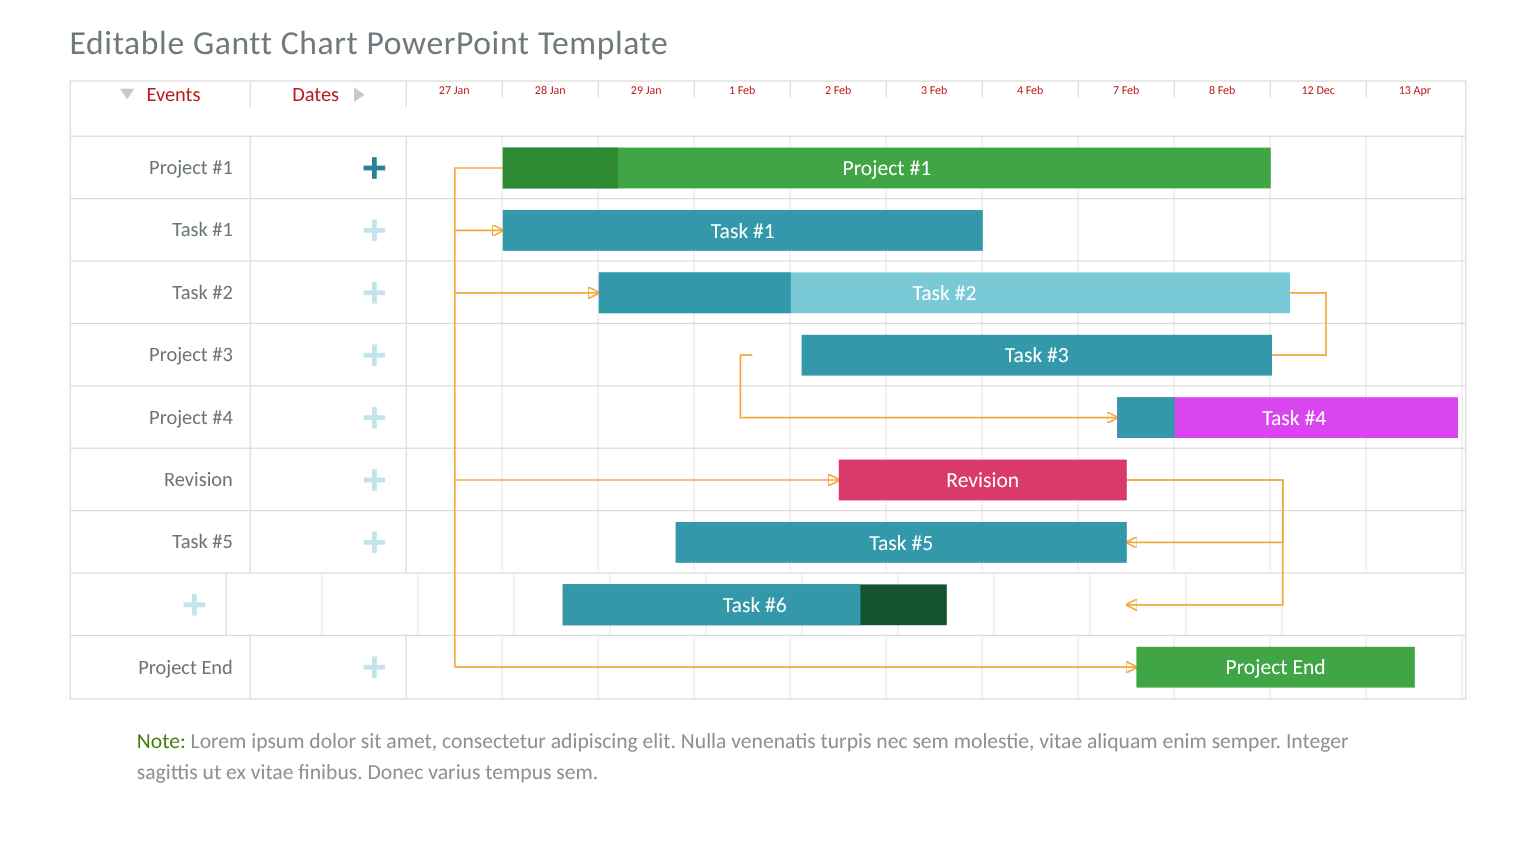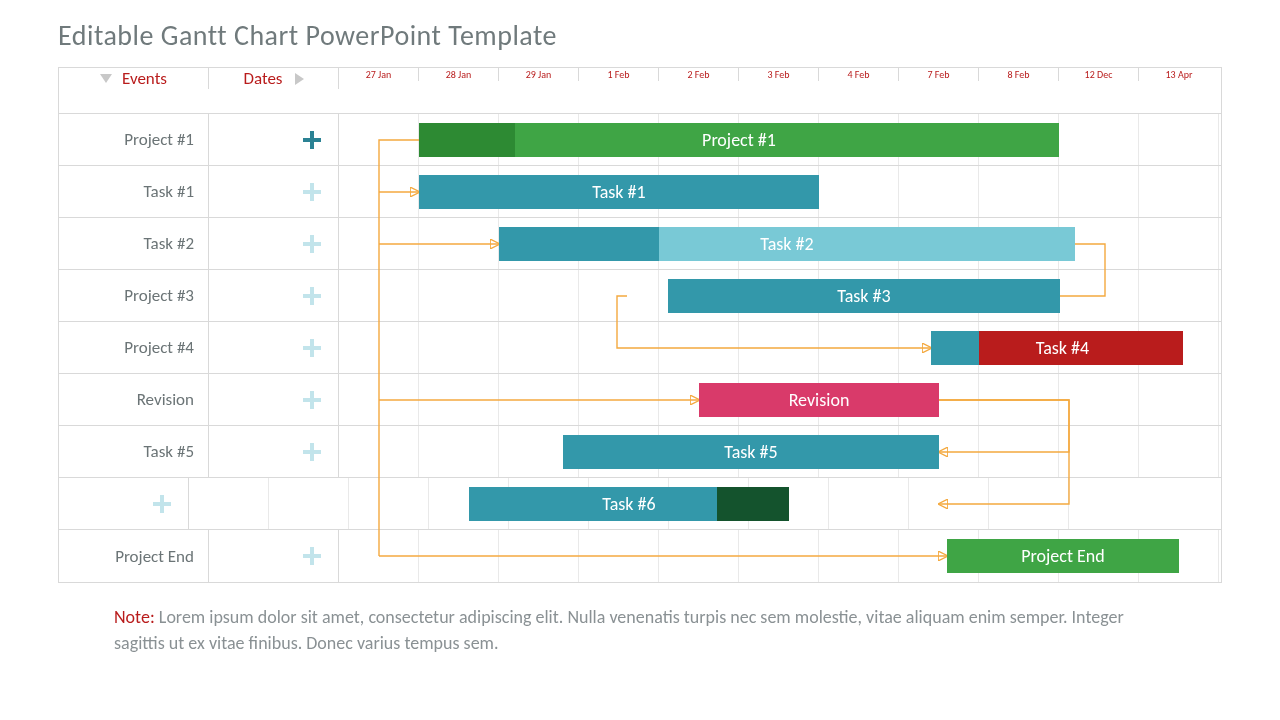--- a/index.html
+++ b/index.html
@@ -123,21 +123,21 @@
     fill: none; stroke: #f4a93f; stroke-width: 1.4;
   }
   
   .note {
     margin-top: 22px;
     font-size: 18px;
     color: #8a9194;
     line-height: 1.42;
     padding: 0 56px;
   }
-  .note .lbl { color: #b91c1c; text-align: right; }
+  .note .lbl { color: #4d7c0f; text-align: right; }
 </style>
 </head>
 <body>
 
 <div class="page">
   <div class="title">Editable Gantt Chart PowerPoint Template</div>
 
   <div class="gantt">
 
     <div class="hdr">
@@ -274,21 +274,21 @@
             <div class="cell"></div>
             <div class="cell"></div>
             <div class="cell"></div>
             <div class="cell"></div>
             <div class="cell"></div>
             <div class="cell"></div>
             <div class="cell"></div>
             <div class="cell"></div>
             <div class="cell"></div>
             <div class="cell"></div>
-            <div class="bar" style="left: 592px; width: 252px; background: #b91c1c; padding-left: 11px;">Task #4<div class="prog" style="width: 48px; background: rgb(51, 152, 170);"></div></div>
+            <div class="bar" style="left: 592px; width: 284px; background: #d946ef; padding-left: 11px;">Task #4<div class="prog" style="width: 48px; background: rgb(51, 152, 170);"></div></div>
           </div>
         </div>
         <div class="row">
           <div class="ev-col">Revision</div>
           <div class="dt-col">
             <span class="plus plus-light"></span>
           </div>
           <div class="grid">
             <div class="cell"></div>
             <div class="cell"></div>

